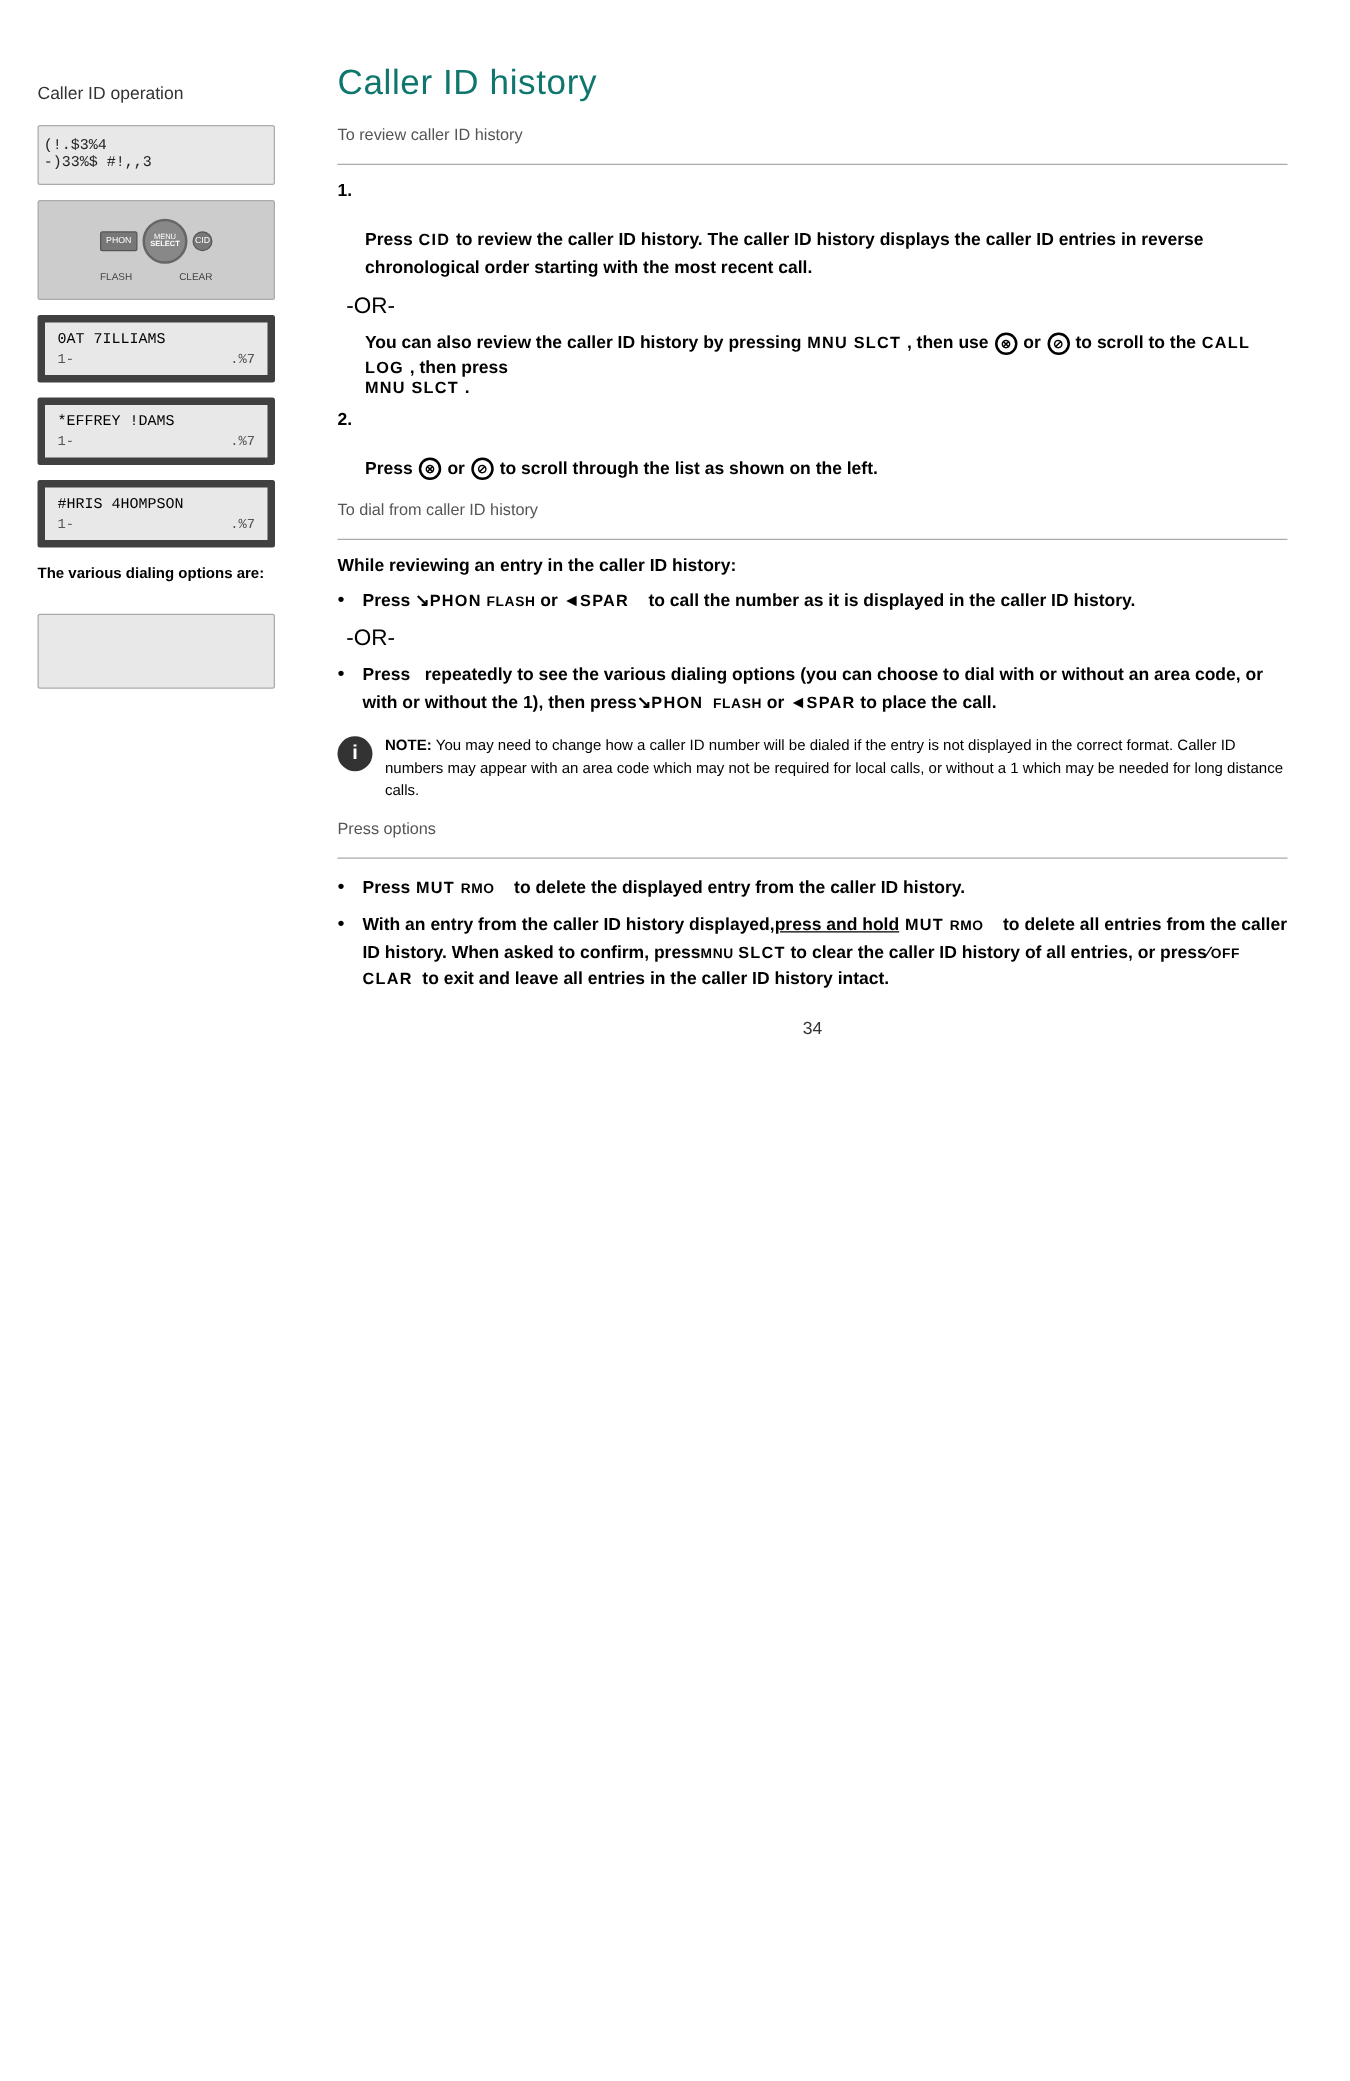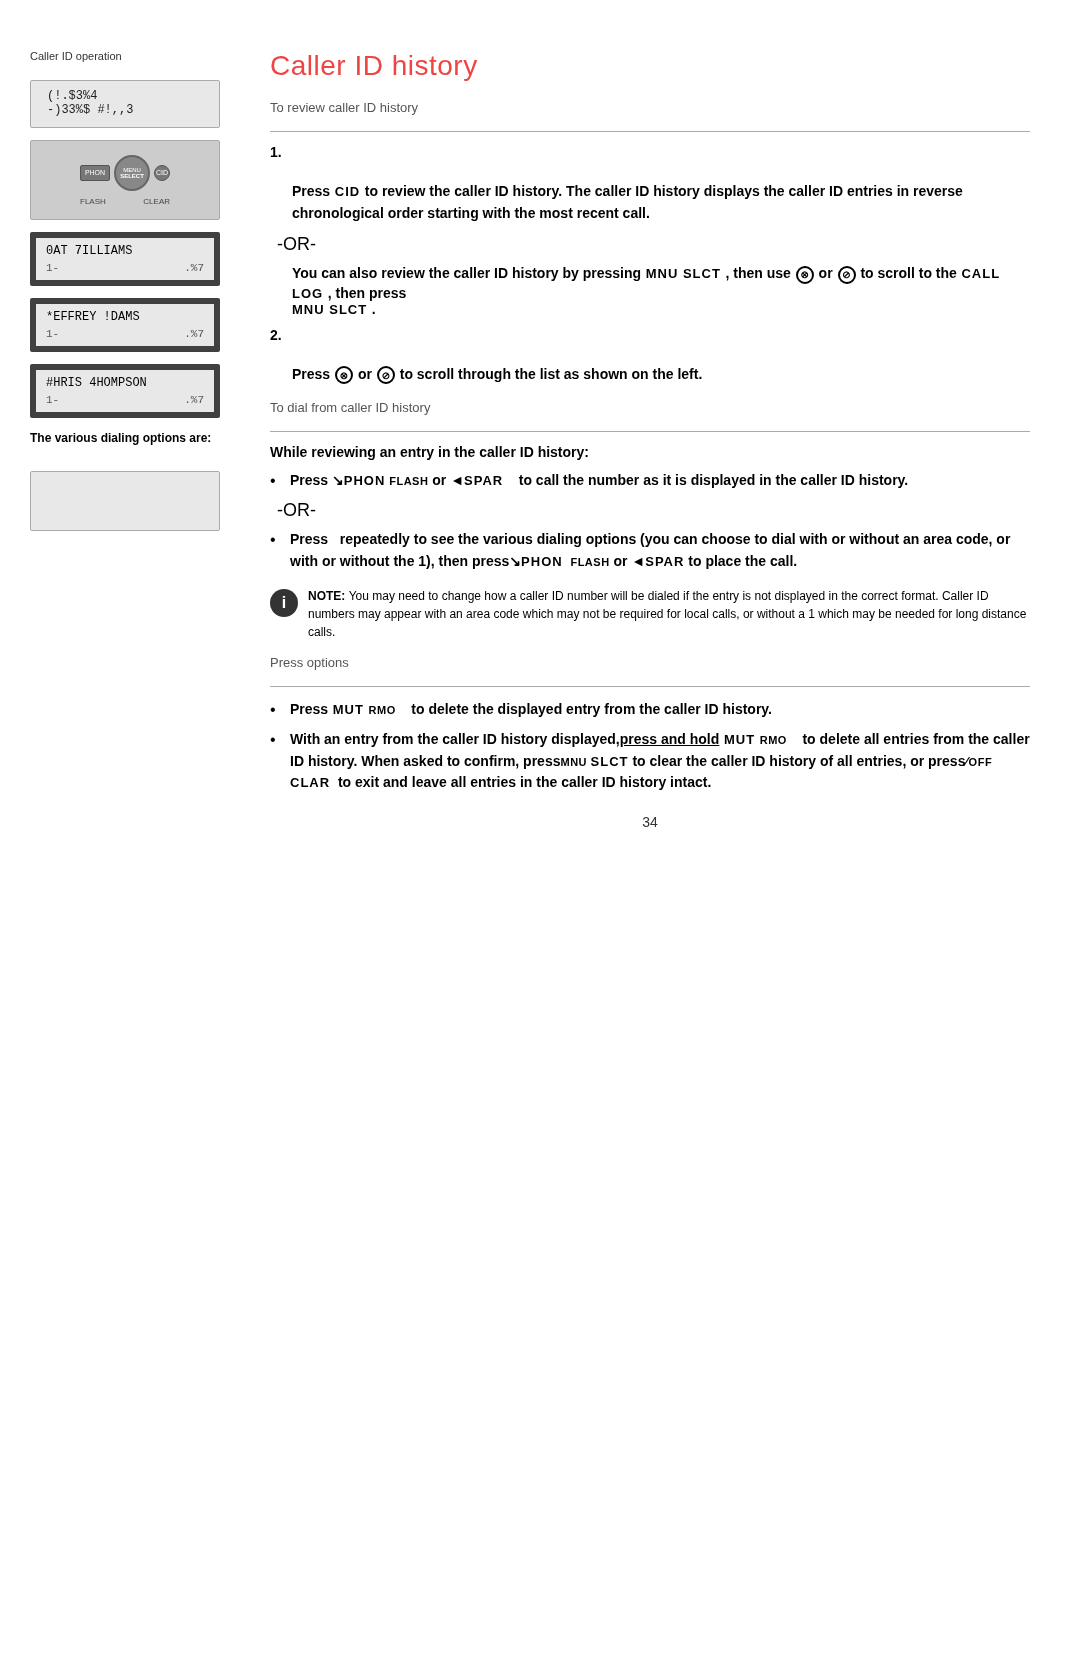--- a/index.html
+++ b/index.html
@@ -17,30 +17,31 @@
       padding: 40px 0 40px 0;
     }
     
     .sidebar {
       width: 240px;
       min-width: 240px;
       padding: 10px 20px 10px 30px;
       flex-shrink: 0;
     }
     .sidebar-label {
-      font-size: 11px;
+      font-size: 14px;
       color: #333;
       margin-bottom: 18px;
+      margin-top: 16px;
     }
     
     .phone-box {
       border: 1px solid #aaa;
       background: #e8e8e8;
       margin-bottom: 12px;
-      padding: 8px 16px;
+      padding: 8px 4px;
       border-radius: 2px;
       font-size: 12px;
       font-family: 'Courier New', monospace;
       color: #222;
       min-height: 48px;
     }
     .phone-box .line1 { display: block; }
     .phone-box .line2 { display: block; }
     .phone-box-image {
       border: 1px solid #aaa;
@@ -115,21 +116,21 @@
     
     .main {
       flex: 1;
       padding: 10px 50px 10px 30px;
     }
     .page-title {
       font-size: 28px;
       font-weight: 300;
       margin-bottom: 18px;
       letter-spacing: 0.5px;
-      color: #ef4444;
+      color: #0f766e;
     }
     .section-heading {
       font-size: 13px;
       color: #555;
       border-bottom: 1px solid #aaa;
       padding-bottom: 16px;
       margin-bottom: 12px;
       font-weight: normal;
     }
     .content-block {

